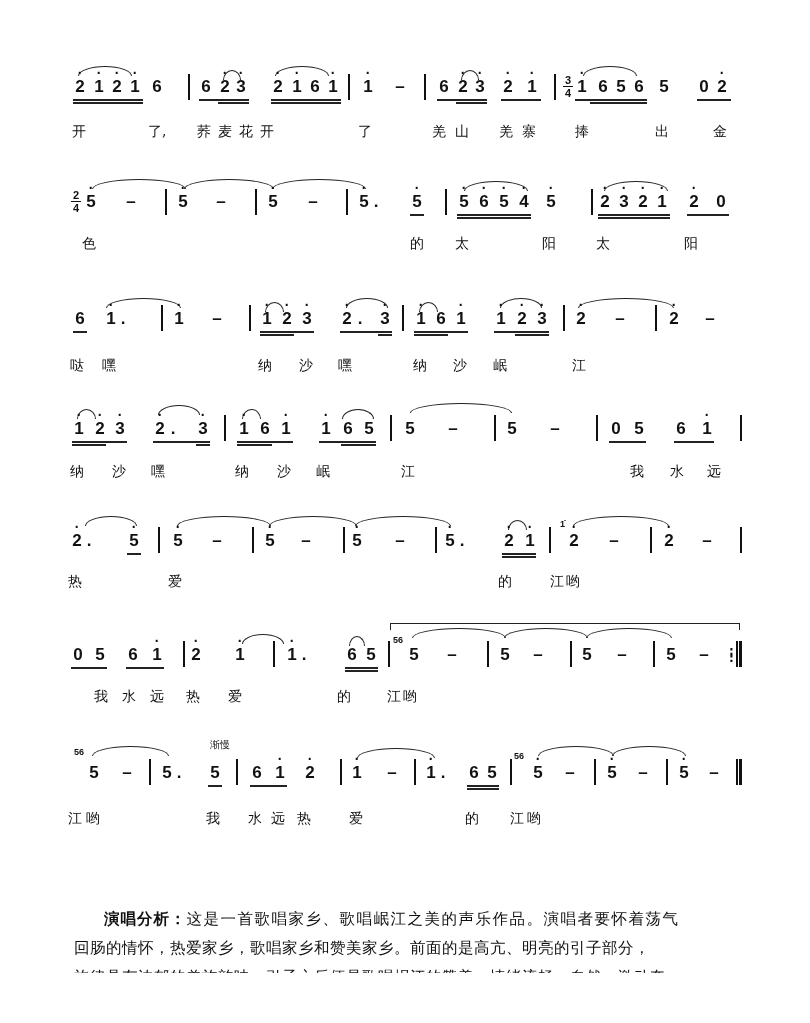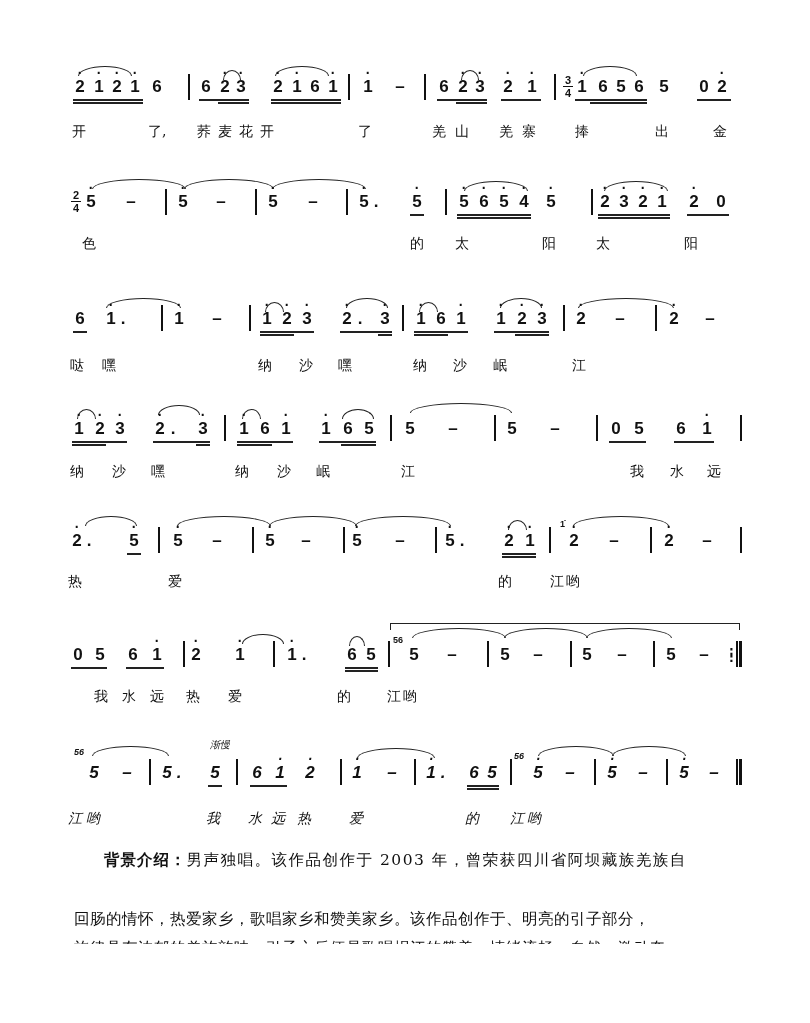--- a/index.html
+++ b/index.html
@@ -356,21 +356,21 @@
   <div class="lyr" style="left:94px;top:58px;">我</div>
   <div class="lyr" style="left:122px;top:58px;">水</div>
   <div class="lyr" style="left:150px;top:58px;">远</div>
   <div class="lyr" style="left:186px;top:58px;">热</div>
   <div class="lyr" style="left:228px;top:58px;">爱</div>
   <div class="lyr" style="left:337px;top:58px;">的</div>
   <div class="lyr" style="left:387px;top:58px;">江</div>
   <div class="lyr" style="left:403px;top:58px;">哟</div>
 </div>
 
-<div class="sys" style="top:740px;font-style:italic;">
+<div class="sys" style="top:740px;">
   <div class="el" style="left:210px;top:-2px;font-family:'DejaVu Serif',serif;font-size:10px;">渐慢</div>
   <div class="grace" style="left:74px;top:8px;">56</div>
   <div class="slur" style="left:92px;top:6px;width:75px;"></div>
   <div class="note" style="left:87px;top:24px;">5</div>
   <div class="note" style="left:120px;top:24px;">–</div>
   <div class="bar" style="left:149px;top:19px;"></div>
   <div class="note" style="left:160px;top:24px;">5</div>
   <div class="note" style="left:172px;top:24px;">.</div>
   <div class="tempo note" style="left:208px;top:24px;">5</div>
   <div class="u1" style="left:208px;top:45px;width:14px;"></div>
@@ -414,19 +414,19 @@
   <div class="lyr" style="left:248px;top:70px;">水</div>
   <div class="lyr" style="left:271px;top:70px;">远</div>
   <div class="lyr" style="left:297px;top:70px;">热</div>
   <div class="lyr" style="left:349px;top:70px;">爱</div>
   <div class="lyr" style="left:465px;top:70px;">的</div>
   <div class="lyr" style="left:510px;top:70px;">江</div>
   <div class="lyr" style="left:527px;top:70px;">哟</div>
 </div>
 
 <div class="para" style="top:846px;">
-  <div style="padding-left:30px;"><b>背景介绍：</b><span>男声独唱。该作品创作于 2003 年，曾荣获四川省阿坝藏族羌族自</span></div>
 </div>
 
 <div class="para" style="top:905px;">
-  <div style="letter-spacing:0.5px;">回肠的情怀，热爱家乡，歌唱家乡和赞美家乡。该作品创作于、明亮的引子部分，</div>
+  <div style="padding-left:30px;"><b>演唱分析：</b><span>这是一首歌唱家乡、歌唱岷江之美的声乐作品。演唱者要怀着荡气</span></div>
+  <div style="letter-spacing:0.5px;">回肠的情怀，热爱家乡，歌唱家乡和赞美家乡。前面的是高亢、明亮的引子部分，</div>
   <div style="letter-spacing:0.5px;height:10px;overflow:hidden;">旋律具有浓郁的羌族韵味，引子之后便是歌唱岷江的赞美，情绪流畅，自然，激动奔</div>
 </div>
 
 </body></html>

